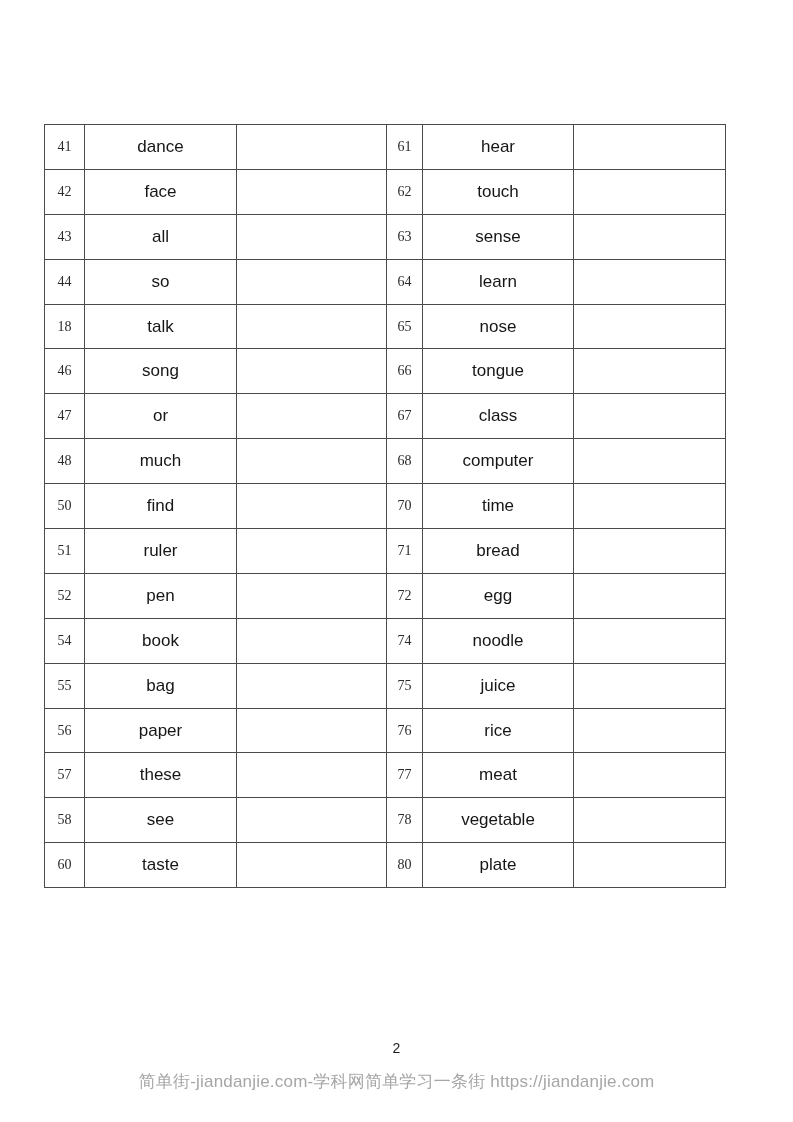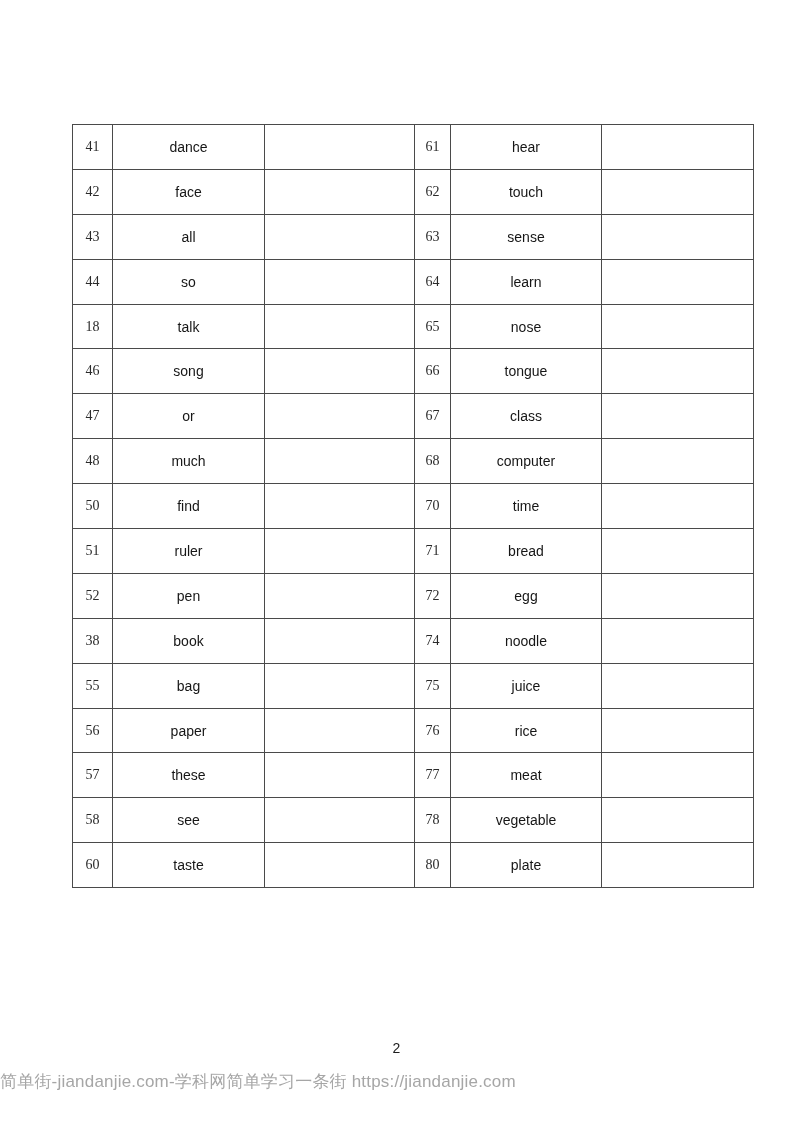--- a/index.html
+++ b/index.html
@@ -10,21 +10,21 @@
   .page {
     position: relative;
     width: 793px;
     height: 1122px;
     background: #ffffff;
     overflow: hidden;
     font-family: "Liberation Sans", sans-serif;
   }
   .table-wrap {
     position: absolute;
-    left: 72px;
+    left: 44px;
     top: 124px;
     width: 681px;
   }
   table.word-table {
     width: 100%;
     border-collapse: collapse;
     table-layout: fixed;
   }
   table.word-table td {
     border: 1.5px solid #4a4a4a;
@@ -35,21 +35,21 @@
     overflow: hidden;
     white-space: nowrap;
   }
   td.num {
     font-family: "Liberation Serif", serif;
     font-size: 14px;
     color: #2a2a2a;
   }
   td.word {
     font-family: "Liberation Sans", sans-serif;
-    font-size: 14px;
+    font-size: 17px;
     color: #161616;
   }
   td.blank {
     background: #ffffff;
   }
   col.c-num-l   { width: 40px; }
   col.c-word-l  { width: 152px; }
   col.c-blank-l { width: 150px; }
   col.c-num-r   { width: 36px; }
   col.c-word-r  { width: 151px; }
@@ -62,20 +62,21 @@
     text-align: center;
     font-family: "Liberation Sans", sans-serif;
     font-size: 14px;
     color: #1d1d1d;
   }
   .site-footer {
     position: absolute;
     left: 0;
     top: 1070px;
     width: 793px;
+    text-align: center;
     font-family: "Liberation Sans", sans-serif;
     font-size: 17px;
     color: #a6a6a6;
     letter-spacing: 0.2px;
   }
 </style>
 </head>
 <body>
 
 <div class="page">
@@ -173,21 +174,21 @@
           </tr>
           <tr>
             <td class="num">52</td>
             <td class="word">pen</td>
             <td class="blank"></td>
             <td class="num">72</td>
             <td class="word">egg</td>
             <td class="blank"></td>
           </tr>
           <tr>
-            <td class="num">38</td>
+            <td class="num">54</td>
             <td class="word">book</td>
             <td class="blank"></td>
             <td class="num">74</td>
             <td class="word">noodle</td>
             <td class="blank"></td>
           </tr>
           <tr>
             <td class="num">55</td>
             <td class="word">bag</td>
             <td class="blank"></td>

